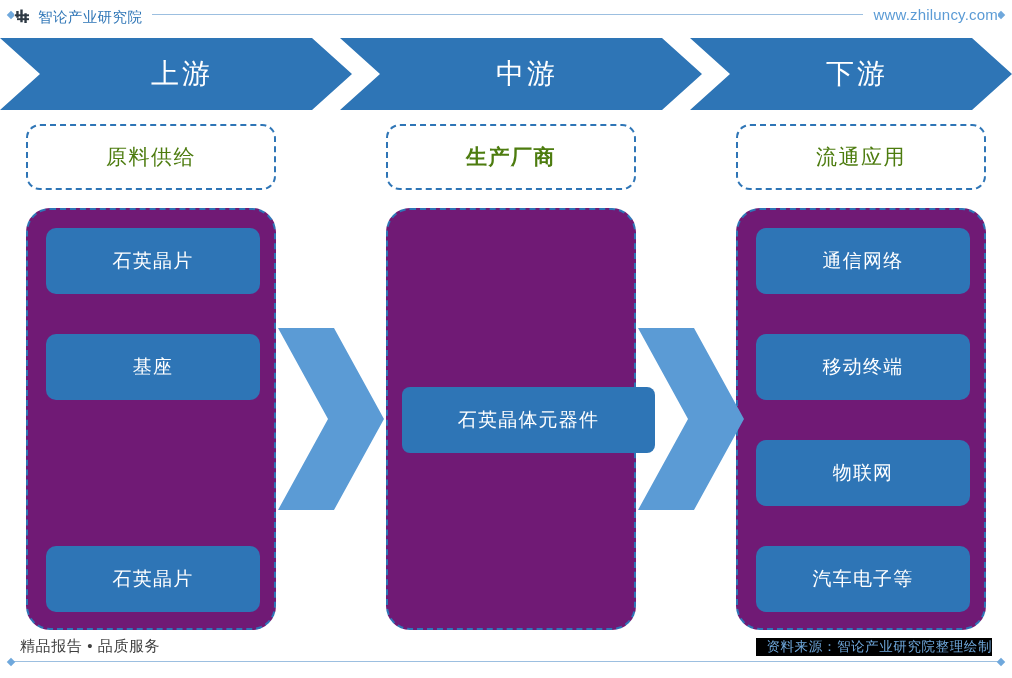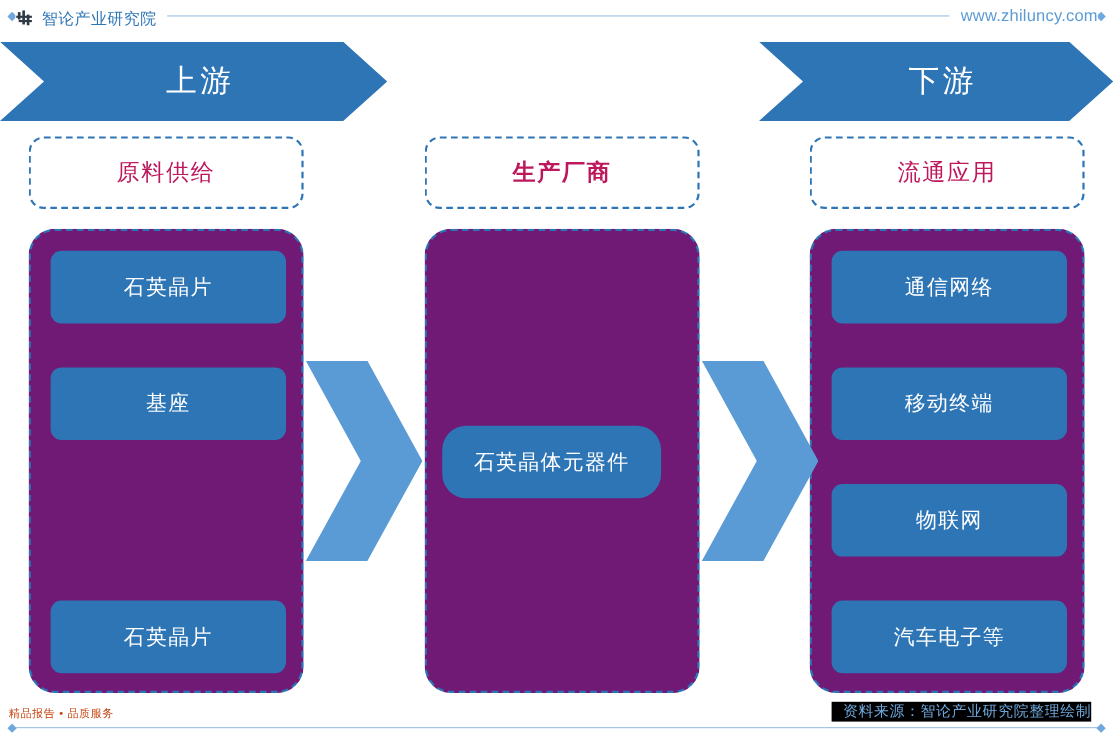--- a/index.html
+++ b/index.html
@@ -137,21 +137,21 @@
     height: 66px;
     border: 2px dashed #2e75b6;
     border-radius: 14px;
     display: flex;
     align-items: center;
     justify-content: center;
     background: #ffffff;
   }
   .subbox-label {
     font-size: 21px;
-    color: #be185d;
+    color: #4d7c0f;
     letter-spacing: 1.5px;
   }
   .subbox-1 { left: 26px;  width: 250px; }
   .subbox-2 { left: 386px; width: 250px; font-weight: bold; }
   .subbox-3 { left: 736px; width: 250px; }
 
   
   .bigbox {
     position: absolute;
     top: 208px;
@@ -185,24 +185,24 @@
   .pill-r0 { top: 18px; }
   .pill-r1 { top: 124px; }
   .pill-r2 { top: 230px; }
   .pill-r3 { top: 336px; }
 
   
   .pill-center {
     position: absolute;
     left: 14px;
     top: 177px;
-    width: 199px;
+    width: 253px;
     height: 66px;
     background: #2e75b6;
-    border-radius: 22px;
+    border-radius: 8px;
     display: flex;
     align-items: center;
     justify-content: center;
   }
 
   
   .flow-arrow {
     position: absolute;
     top: 328px;
     width: 106px;
@@ -242,24 +242,24 @@
     content: "";
     position: absolute;
     right: -6px;
     top: -2.5px;
     width: 6px; height: 6px;
     background: #6fa8dc;
     transform: rotate(45deg);
   }
   #footer-left {
     position: absolute;
-    left: 8px;
+    left: 20px;
     bottom: 22px;
-    font-size: 10px;
-    color: #c2410c;
+    font-size: 15px;
+    color: #404040;
     background: #ffffff;
     padding-right: 10px;
     letter-spacing: 0.6px;
     white-space: nowrap;
   }
   #footer-right {
     position: absolute;
     right: 20px;
     bottom: 22px;
     font-size: 13.5px;
@@ -289,20 +289,23 @@
       <span class="brand-text">智论产业研究院</span>
     </div>
 
     <div id="site-url">www.zhiluncy.com</div>
   </div>
 
   <div id="banner-row">
     <div class="chev chev-1">
       <span class="chev-label">上游</span>
     </div>
+    <div class="chev chev-2">
+      <span class="chev-label">中游</span>
+    </div>
     <div class="chev chev-3">
       <span class="chev-label">下游</span>
     </div>
   </div>
 
   <div class="subbox subbox-1">
     <span class="subbox-label">原料供给</span>
   </div>
   <div class="subbox subbox-2">
     <span class="subbox-label">生产厂商</span>

